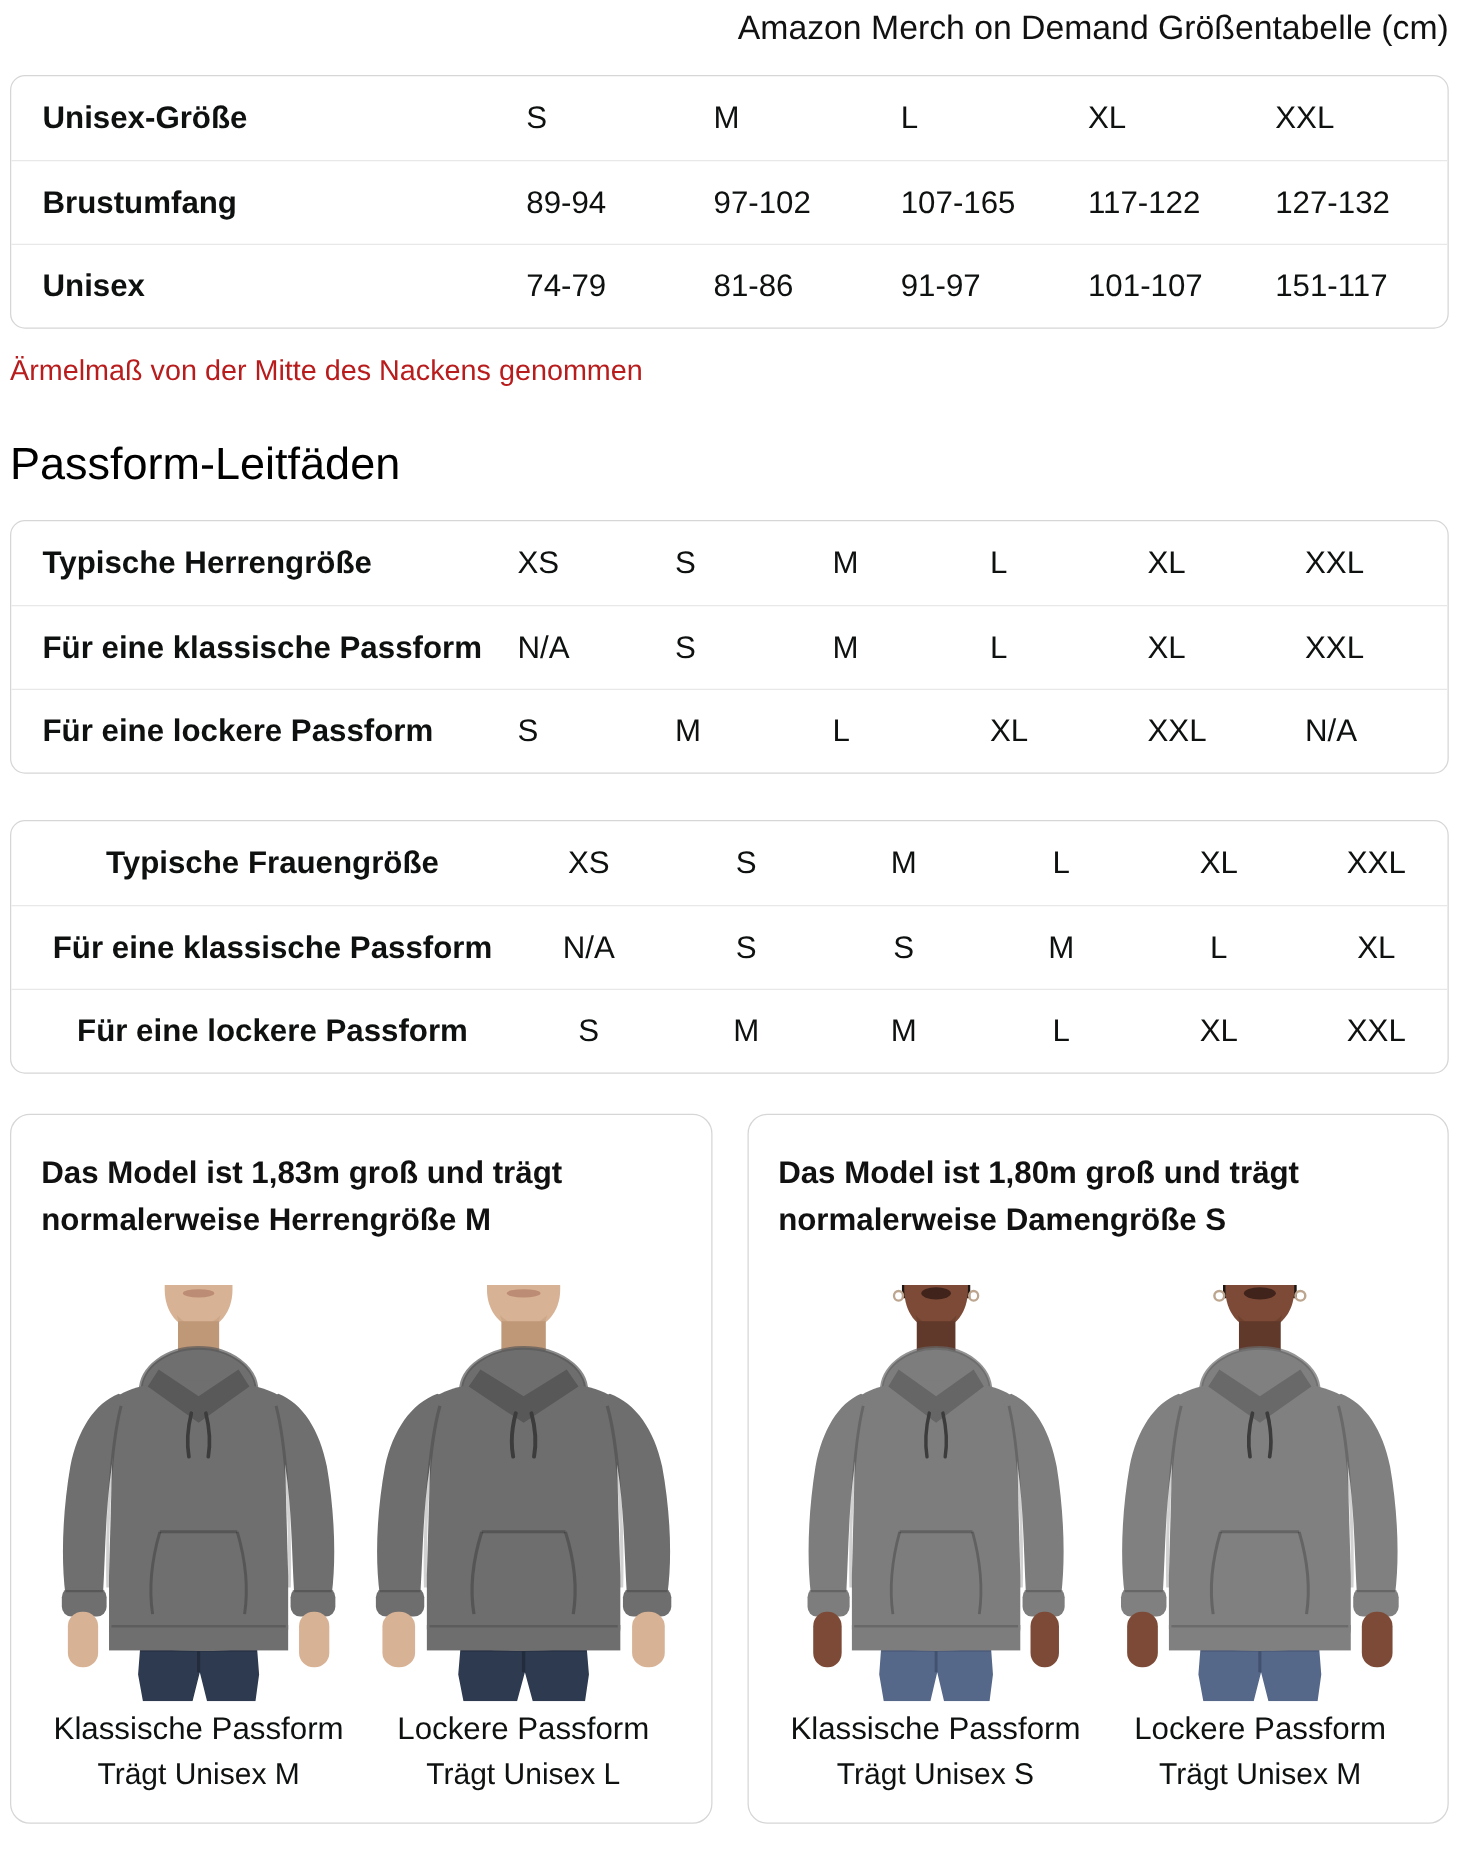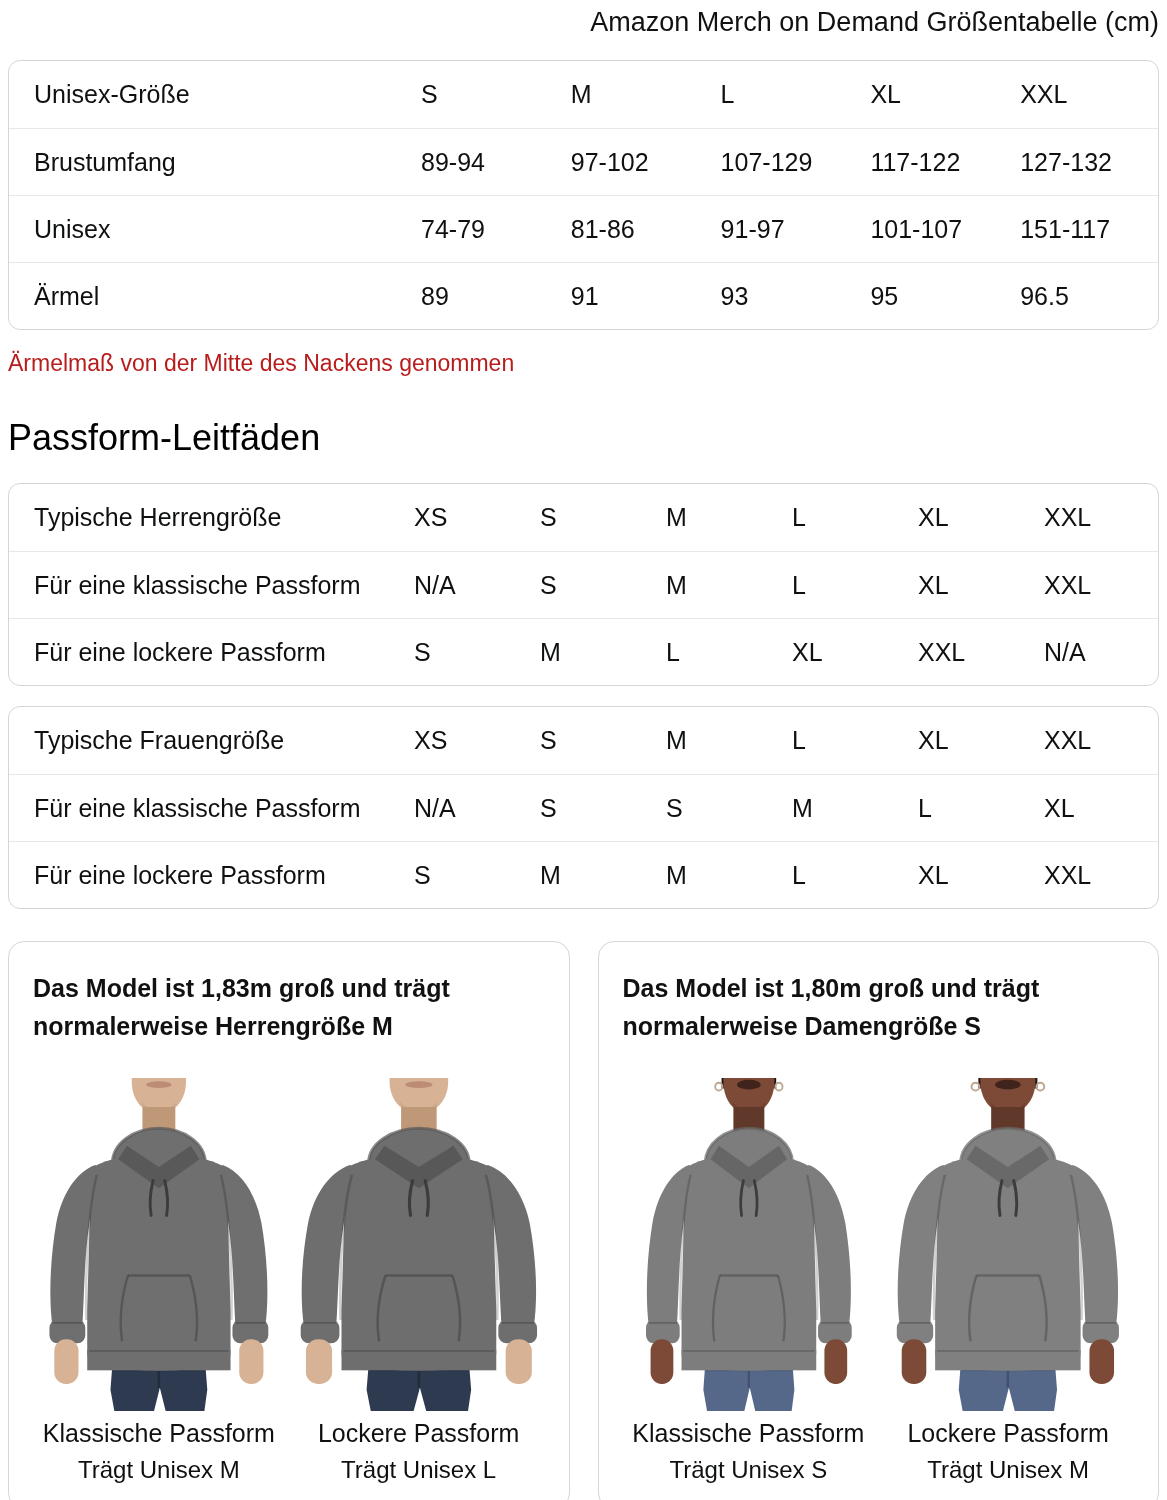--- a/index.html
+++ b/index.html
@@ -16,26 +16,26 @@
   }
   h2.subhead {
     font-size: 36px; font-weight: 400; margin: 40px 0 24px 0; color:#000000;
   }
   .note { font-size: 23px; color:#b91c1c; margin: 20px 0 0 0; }
 
   .sizetable {
     border: 1px solid #d6d6d6; border-radius: 12px; overflow: hidden;
     background: #fff;
   }
-  .sizetable + .sizetable { margin-top: 20px; }
+  .sizetable + .sizetable { margin-top: 37px; text-align: center; }
   .trow { display: grid; align-items: center; height: 67px; }
   .t5 .trow { grid-template-columns: 400px repeat(5, 1fr); }
   .t6 .trow { grid-template-columns: 393px repeat(6, 1fr); }
   .trow + .trow { border-top: 1px solid #e8e8e8; }
-  .tlabel { font-weight: 400; font-size: 25px; padding-left: 25px; white-space: nowrap; }
+  .tlabel { font-weight: 700; font-size: 25px; padding-left: 25px; white-space: nowrap; }
   .tcell { font-size: 25px; padding-left: 12px; white-space: nowrap; }
 
   .cards { display: grid; grid-template-columns: 1fr 1fr; gap: 28px; margin-top: 32px; }
   .card {
     border: 1px solid #d6d6d6; border-radius: 16px; background:#fff;
     padding: 28px 24px 24px;
   }
   .card .intro { font-size: 25px; line-height: 1.5; color:#111; margin-bottom: 14px; font-weight: bold; }
   .figs { display: grid; grid-template-columns: 1fr 1fr; gap: 8px; }
   figure { text-align: center; }
@@ -57,39 +57,31 @@
         <div class="tcell">S</div>
         <div class="tcell">M</div>
         <div class="tcell">L</div>
         <div class="tcell">XL</div>
         <div class="tcell">XXL</div>
       </div>
       <div class="trow">
         <div class="tlabel">Brustumfang</div>
         <div class="tcell">89-94</div>
         <div class="tcell">97-102</div>
-        <div class="tcell">107-129</div>
+        <div class="tcell">107-165</div>
         <div class="tcell">117-122</div>
         <div class="tcell">127-132</div>
       </div>
       <div class="trow">
         <div class="tlabel">Unisex</div>
         <div class="tcell">74-79</div>
         <div class="tcell">81-86</div>
         <div class="tcell">91-97</div>
         <div class="tcell">101-107</div>
         <div class="tcell">151-117</div>
-      </div>
-      <div class="trow">
-        <div class="tlabel">Ärmel</div>
-        <div class="tcell">89</div>
-        <div class="tcell">91</div>
-        <div class="tcell">93</div>
-        <div class="tcell">95</div>
-        <div class="tcell">96.5</div>
       </div>
     </section>
 
   <p class="note">Ärmelmaß von der Mitte des Nackens genommen</p>
 
   <h2 class="subhead">Passform-Leitfäden</h2>
 
   <section class="sizetable t6">
       <div class="trow">
         <div class="tlabel">Typische Herrengröße</div>

